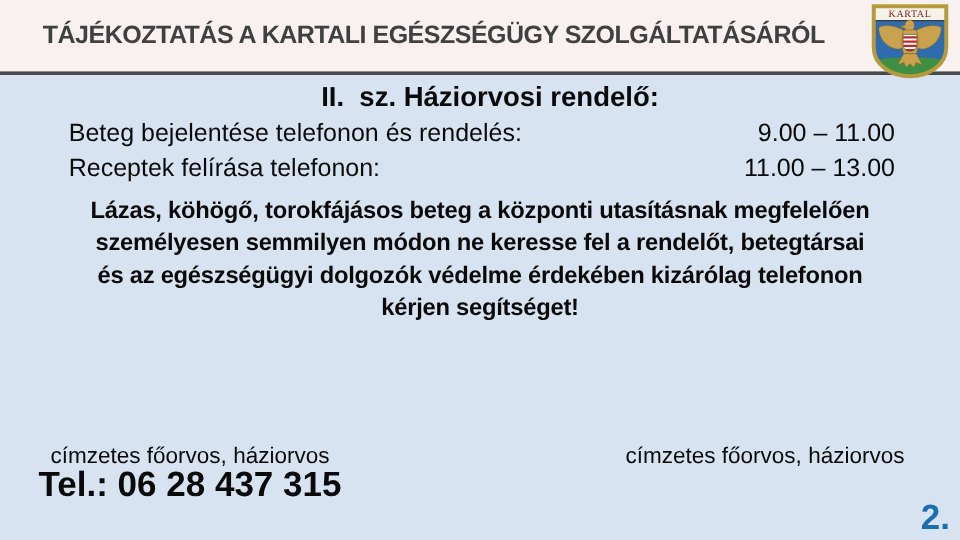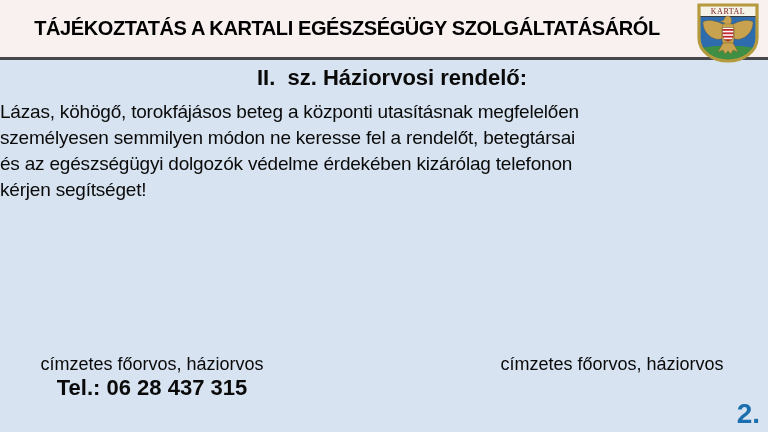--- a/index.html
+++ b/index.html
@@ -23,21 +23,21 @@
   }
   .page-title {
     flex: 1;
     margin-left: 6px;
     margin-right: 80px;
     text-align: center;
     font-size: 20px;
     font-weight: bold;
     letter-spacing: -0.4px;
     white-space: nowrap;
-    color: #000000;
+    color: #404040;
   }
   .divider { height: 3px; background: #47494c; }
   .crest {
     position: absolute;
     top: 2px;
     right: 6px;
     width: 68px;
     height: 62px;
     z-index: 5;
   }
@@ -56,42 +56,43 @@
     display: flex;
     font-size: 20px;
     line-height: 28px;
     padding: 0 52px 0 55px;
   }
   .schedule-label { flex: 1; }
   .schedule-time { text-align: right; white-space: nowrap; }
   
   .emphasis-paragraph {
     margin-top: 7px;
+    text-align: center;
     font-size: 19px;
-    font-weight: normal;
+    font-weight: bold;
     line-height: 26px;
     letter-spacing: -0.2px;
     white-space: pre-line;
   }
   .info-paragraph {
     margin-top: 4px;
     text-align: center;
     font-size: 19px;
     line-height: 27px;
     letter-spacing: -0.3px;
     white-space: pre-line;
   }
   
   .footer { position: absolute; left: 0; right: 0; bottom: 0; height: 76px; }
   .contact { position: absolute; top: 0; width: 300px; text-align: center; }
   .contact.left  { left: 2px; }
   .contact.right { left: 462px; }
   .doctor-name  { font-size: 17px; line-height: 19px; }
   .doctor-title { font-size: 18px; line-height: 17px; }
-  .doctor-phone { font-size: 22px; font-weight: bold; line-height: 26px; margin-top: 2px; }
+  .doctor-phone { font-size: 28px; font-weight: bold; line-height: 26px; margin-top: 2px; }
   .contact.right .doctor-phone { margin-top: 4px; }
   .page-number {
     position: absolute;
     right: 8px;
     bottom: 2px;
     font-size: 28px;
     font-weight: bold;
     color: #1c6fae;
   }
 </style>
@@ -135,20 +136,30 @@
       </g>
       <path d="M28.5,25.5 H39.5 V33 C39.5,36.8 37.2,39 34,39 C30.8,39 28.5,36.8 28.5,33 Z" fill="none" stroke="#5a4a1a" stroke-width="0.5"></path>
     </g>
     <path d="M5,3 H63 V36 C63,50 49,59 34,59 C19,59 5,50 5,36 Z" fill="none" stroke="#b59a3e" stroke-width="3.2"></path>
     <text x="34" y="11.5" text-anchor="middle" font-size="8" font-family="Liberation Serif, serif" fill="#7a1a1a" letter-spacing="0.5">KARTAL</text>
   </svg>
 
   <div class="main">
     <div class="clinic-heading">II.  sz. Háziorvosi rendelő:</div>
 
+    <div class="schedule">
+      <div class="schedule-row">
+        <span class="schedule-label">Beteg bejelentése telefonon és rendelés:</span>
+        <span class="schedule-time">9.00 – 11.00</span>
+      </div>
+      <div class="schedule-row">
+        <span class="schedule-label">Receptek felírása telefonon:</span>
+        <span class="schedule-time">11.00 – 13.00</span>
+      </div>
+    </div>
 
     <div class="emphasis-paragraph">Lázas, köhögő, torokfájásos beteg a központi utasításnak megfelelően
 személyesen semmilyen módon ne keresse fel a rendelőt, betegtársai
 és az egészségügyi dolgozók védelme érdekében kizárólag telefonon
 kérjen segítséget!</div>
   </div>
 
   <div class="footer">
     <div class="contact left">
       <div class="doctor-title">címzetes főorvos, háziorvos</div>

